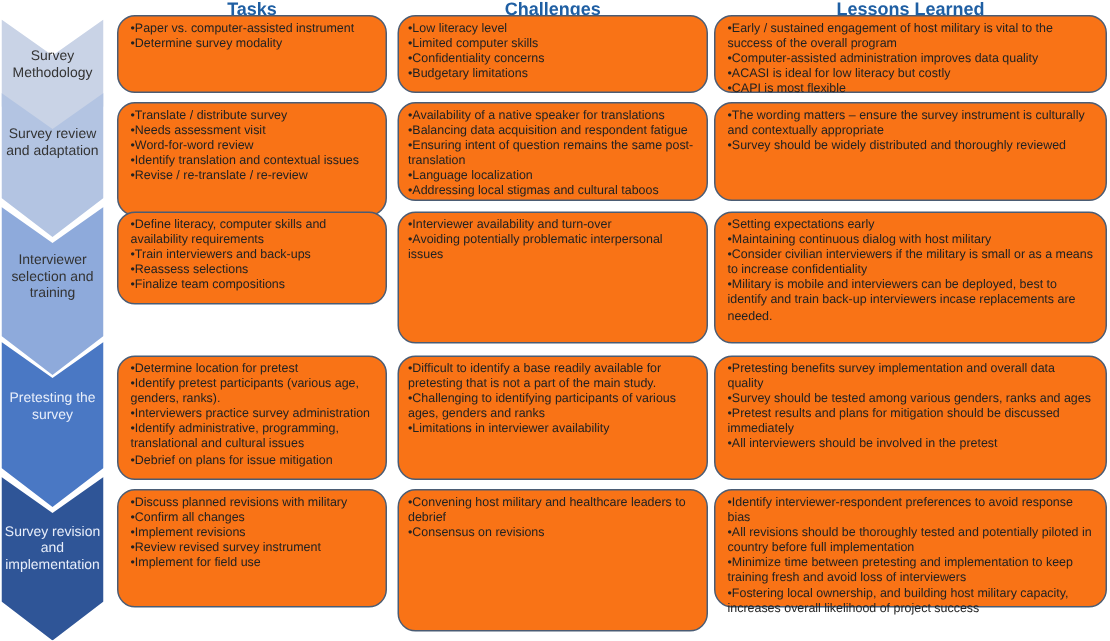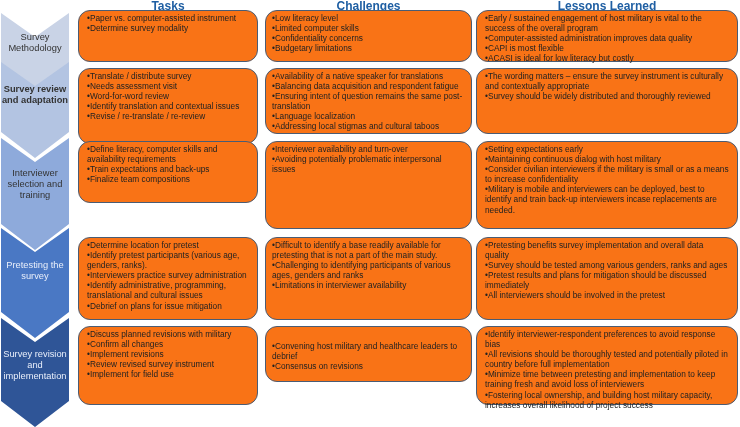--- a/index.html
+++ b/index.html
@@ -41,25 +41,25 @@
         <li>Low literacy level</li>
         <li>Limited computer skills</li>
         <li>Confidentiality concerns</li>
         <li>Budgetary limitations</li>
       </ul>
     </div>
     <div class="box" style="left: 476px; width: 262px; top: 10px; height: 52px; padding: 2px 8px;">
       <ul>
         <li>Early / sustained engagement of host military is vital to the success of the overall program</li>
         <li>Computer-assisted administration improves data quality</li>
+        <li>ACASI is ideal for low literacy but costly</li>
         <li>CAPI is most flexible</li>
-        <li>ACASI is ideal for low literacy but costly</li>
       </ul>
     </div>
-    <div class="chev" style="top: 62px; height: 96px; font-weight: bold;">
+    <div class="chev" style="top: 62px; height: 96px;">
       <svg width="68" height="96">
         <polygon points="0,0 34,24 68,0 68,70 34,96 0,70" fill="#b3c4e2"></polygon>
       </svg>
       <div class="lbl" style="color: rgb(51, 51, 51); top: 22px;">Survey review and adaptation</div>
     </div>
     <div class="box" style="left: 78px; width: 180px; top: 68px; height: 76px; padding: 2px 8px;">
       <ul>
         <li>Translate / distribute survey</li>
         <li>Needs assessment visit</li>
         <li>Word-for-word review</li>
@@ -84,21 +84,22 @@
     </div>
     <div class="chev" style="top: 138px; height: 112px;">
       <svg width="68" height="112">
         <polygon points="0,0 34,24 68,0 68,86 34,112 0,86" fill="#8eaadb"></polygon>
       </svg>
       <div class="lbl" style="color: rgb(51, 51, 51); top: 30px;">Interviewer selection and training</div>
     </div>
     <div class="box" style="left: 78px; width: 180px; top: 141px; height: 62px; padding: 2px 8px;">
       <ul>
         <li>Define literacy, computer skills and availability  requirements</li>
-        <li>Train expectations and back-ups</li>
+        <li>Train interviewers and back-ups</li>
+        <li>Reassess selections</li>
         <li>Finalize team compositions</li>
       </ul>
     </div>
     <div class="box" style="left: 265px; width: 207px; top: 141px; height: 88px; padding: 2px 6px;">
       <ul>
         <li>Interviewer availability and turn-over</li>
         <li>Avoiding potentially problematic interpersonal issues</li>
       </ul>
     </div>
     <div class="box" style="left: 476px; width: 262px; top: 141px; height: 88px; padding: 2px 8px;">
@@ -147,21 +148,21 @@
     </div>
     <div class="box" style="left: 78px; width: 180px; top: 326px; height: 79px; padding: 2px 8px;">
       <ul>
         <li>Discuss planned revisions with military</li>
         <li>Confirm all changes</li>
         <li>Implement revisions</li>
         <li>Review revised survey instrument</li>
         <li>Implement for field use</li>
       </ul>
     </div>
-    <div class="box" style="left: 265px; width: 207px; top: 326px; height: 56px; padding: 14px 6px;">
+    <div class="box" style="left: 265px; width: 207px; top: 326px; height: 95px; padding: 2px 6px;">
       <ul>
         <li>Convening host military and healthcare leaders to debrief</li>
         <li>Consensus on revisions</li>
       </ul>
     </div>
     <div class="box" style="left: 476px; width: 262px; top: 326px; height: 79px; padding: 2px 8px;">
       <ul>
         <li>Identify interviewer-respondent preferences to avoid response bias</li>
         <li>All revisions should be thoroughly tested and potentially piloted in country before full implementation</li>
         <li>Minimize time between pretesting and implementation to keep training fresh and avoid loss of interviewers</li>

